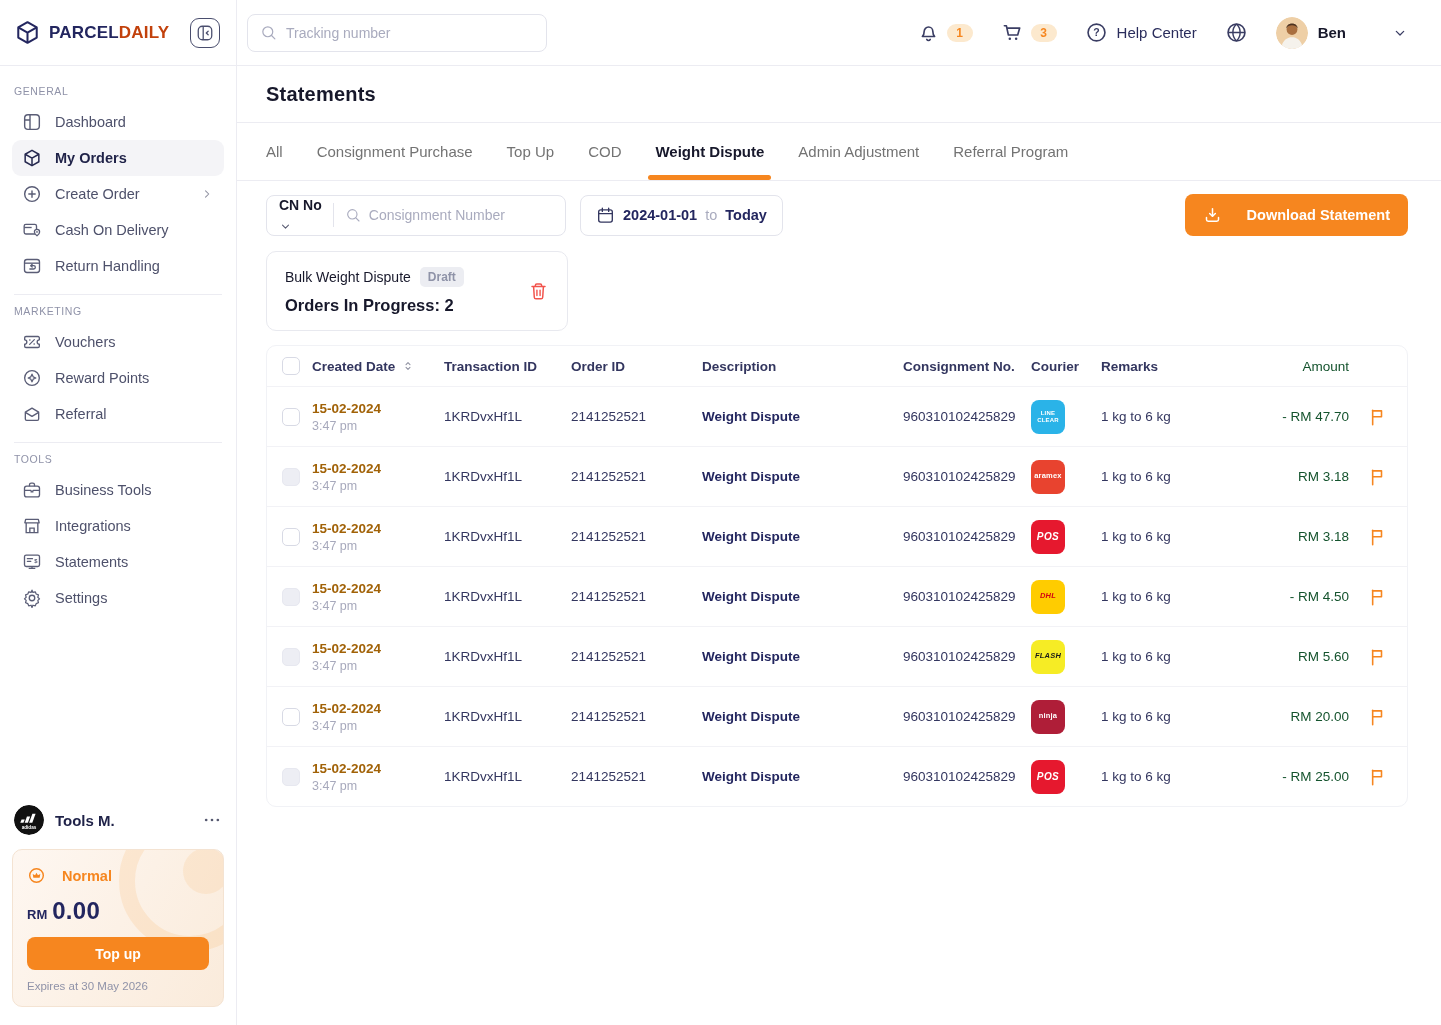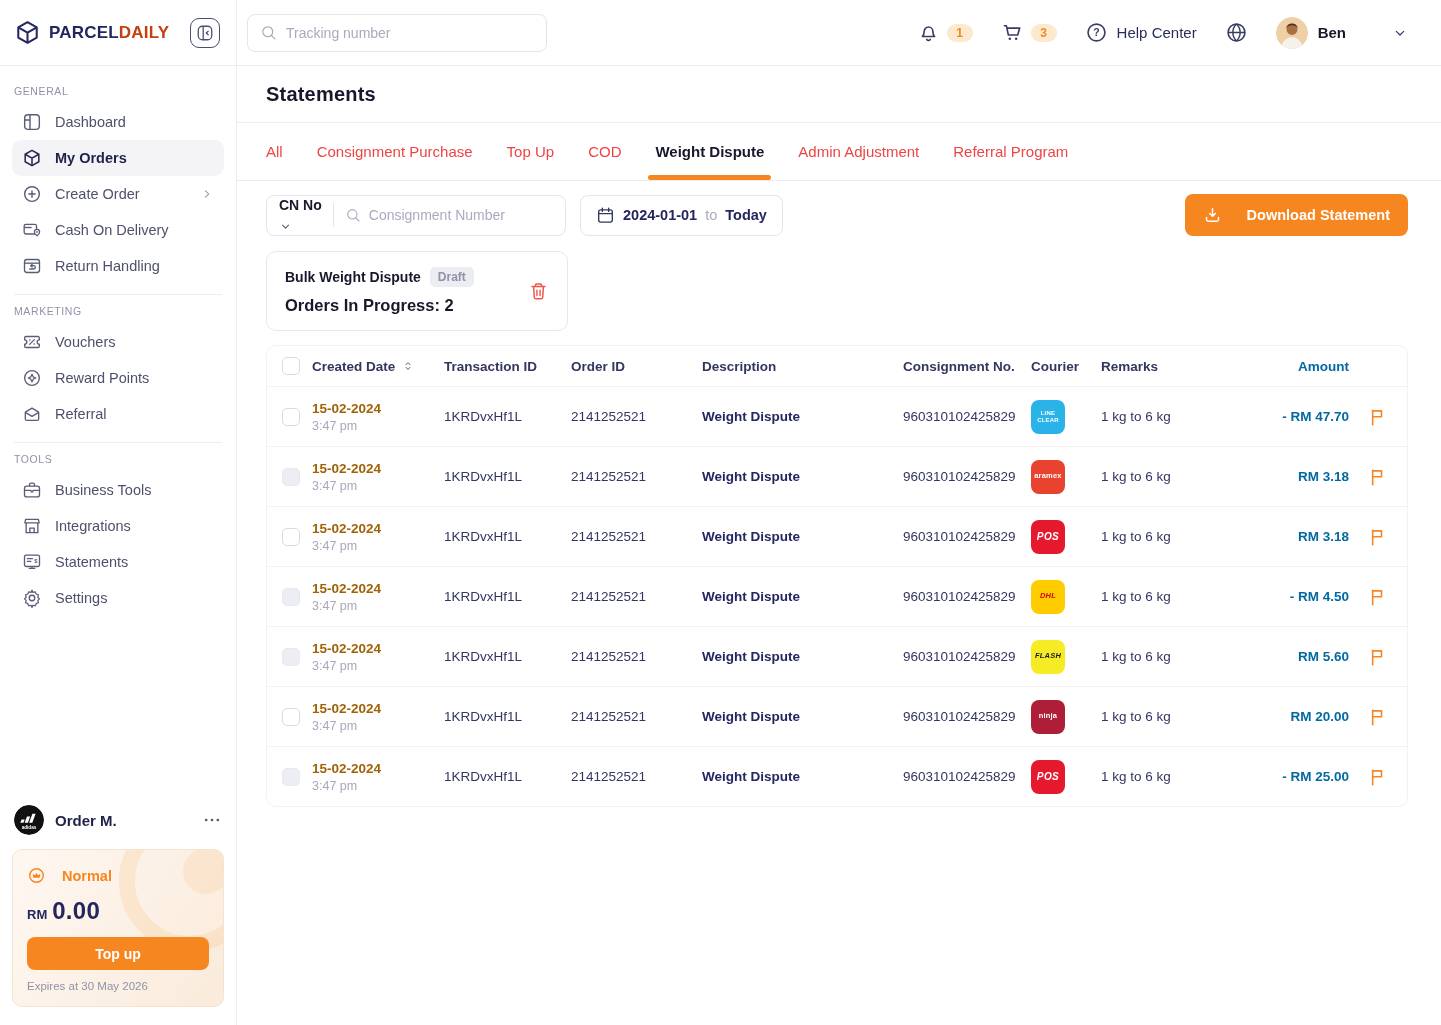--- a/index.html
+++ b/index.html
@@ -63,21 +63,21 @@
   .tb-group { display:flex; align-items:center; margin-left:28px; }
   .help-label { margin-left:9px; font-size:15px; color:#2A2D5C; }
   .avatar { width:32px; height:32px; border-radius:50%; overflow:hidden; flex:0 0 32px; }
   .user-name { margin-left:10px; font-size:15px; font-weight:bold; color:#17182B; }
   .tb-chev { margin-left:46px; color:#3A3D63; }
 
   .page-head { height:57px; border-bottom:1px solid #ECECF2; display:flex; align-items:center; padding:0 29px; }
   .page-title { font-size:20px; font-weight:bold; color:#17182B; letter-spacing:.2px; }
 
   .tabs { height:58px; border-bottom:1px solid #ECECF2; display:flex; align-items:stretch; padding:0 12px; }
-  .tab { position:relative; display:flex; align-items:center; padding:0 17px; font-size:15px; color:#ef4444; }
+  .tab { position:relative; display:flex; align-items:center; padding:0 17px; font-size:15px; color:#737373; }
   .tab.active { color:#17182B; font-weight:bold; }
   .tab.active::after { content:""; position:absolute; left:10px; right:10px; bottom:0; height:5px;
     background:#F6861F; border-radius:99px; }
 
   .toolbar { display:flex; align-items:center; margin:13px 33px 0 29px; }
   .cn-box { width:300px; height:41px; border:1px solid #E3E4EC; border-radius:8px;
     display:flex; align-items:center; padding:0 12px; }
   .cn-select { display:flex; align-items:flex-start; gap:7px; font-size:14px; font-weight:bold; color:#17182B;flex-direction:column; }
   .cn-select .ic { color:#55586F; }
   .cn-sep { width:1px; height:24px; background:#E3E4EC; margin:0 11px; }
@@ -88,41 +88,41 @@
     display:flex; align-items:center; gap:8px; padding:0 15px; font-size:14.5px; }
   .date-box .ic { color:#33365F; }
   .date-strong { font-weight:bold; color:#23265F; }
   .date-to { color:#A9ABBE; }
   .dl-btn { margin-left:auto; height:42px; background:#F6861F; color:#fff; border:none; border-radius:8px;
     display:flex; align-items:center; gap:25px; padding:0 18px; font-size:14.5px; font-weight:bold; font-family:inherit; }
 
   .bulk-card { margin:15px 29px 0; width:302px; border:1px solid #E8E9EF; border-radius:10px;
     padding:15px 18px; display:flex; }
   .bulk-title-row { display:flex; align-items:center; gap:9px; }
-  .bulk-title { font-size:14px; font-weight:bold; color:#17182B; }
+  .bulk-title { font-size:14px; font-weight:normal; color:#17182B; }
   .draft-pill { background:#ECEDF2; color:#8F93A8; font-size:12px; font-weight:bold;
     border-radius:5px; padding:3px 8px; }
   .bulk-sub { margin-top:9px; font-size:16.5px; font-weight:bold; color:#17182B; }
   .bulk-trash { margin-left:auto; color:#F2544D; align-self:center; }
 
   
   .table { margin:14px 33px 40px 29px; border:1px solid #F1F2F6; border-radius:10px; overflow:hidden; }
   .trow { display:flex; align-items:center; }
   .thead { height:40px; font-size:13px; font-weight:bold; color:#2B2E5A; }
   .tbody .trow { height:60px; border-top:1px solid #F2F2F6; }
   .cell { display:flex; align-items:center; font-size:13.5px; color:#33365F; }
   .cell-check { flex:0 0 45px; padding-left:15px; }
   .cell-date { flex:0 0 132px; }
   .cell-txn { flex:0 0 127px; }
   .cell-order { flex:0 0 131px; }
   .cell-desc { flex:0 0 201px; }
   .cell-cn { flex:0 0 128px; }
   .cell-courier { flex:0 0 70px; }
   .cell-remarks { flex:1 1 auto; }
-  .cell-amount { flex:0 0 120px; justify-content:flex-end; font-weight:bold; color:#0369a1; }
+  .cell-amount { flex:0 0 120px; justify-content:flex-end; font-weight:normal; color:#14532d; }
   .cell-flag { flex:0 0 58px; justify-content:center; color:#F6861F; }
   .date-wrap .d1 { font-weight:bold; color:#a16207; font-size:13.5px; }
   .date-wrap .d2 { color:#A7A9BC; font-size:12.5px; margin-top:3px; }
   .desc-strong { font-weight:bold; color:#23265F; }
   .checkbox { width:18px; height:18px; border-radius:5px; }
   .cb-on { background:#fff; border:1.5px solid #D8DAE5; }
   .cb-off { background:#EDEEF4; border:1.5px solid #E7E8F0; }
   .sort-ic { margin-left:6px; color:#8E90A0; }
   .courier-logo { width:34px; height:34px; border-radius:8px; display:flex; align-items:center;
     justify-content:center; text-align:center; font-weight:bold; white-space:pre-line;
@@ -367,21 +367,21 @@
         <svg class="ic" width="30" height="30" viewBox="0 0 30 30" data-interactable="false">
           <circle cx="15" cy="15" r="15" fill="#111111"></circle>
           <g fill="#ffffff" transform="translate(6.6,8.2) skewX(-20)">
             <rect x="3.2" y="6.2" width="3.2" height="3.4"></rect>
             <rect x="7.6" y="3.4" width="3.2" height="6.2"></rect>
             <rect x="12" y="0.6" width="3.2" height="9"></rect>
           </g>
           <text x="15" y="24.4" text-anchor="middle" font-size="4.6" font-weight="bold" fill="#ffffff" font-family="Liberation Sans, sans-serif">adidas</text>
         </svg>
       </span>
-      <span class="profile-name" data-interactable="false">Order M.</span>
+      <span class="profile-name" data-interactable="false">Tools M.</span>
       <svg class="ic dots" width="20" height="20" viewBox="0 0 24 24" style="color:#55586F" data-interactable="true">
           <use href="#i-dots-h"></use>
         </svg>
     </div>
     <div class="wallet" data-interactable="false">
       <div class="tier" data-interactable="false">
         <svg class="ic" width="19" height="19" viewBox="0 0 24 24" data-interactable="false">
             <use href="#i-crown"></use>
           </svg>
         <span>Normal</span>

